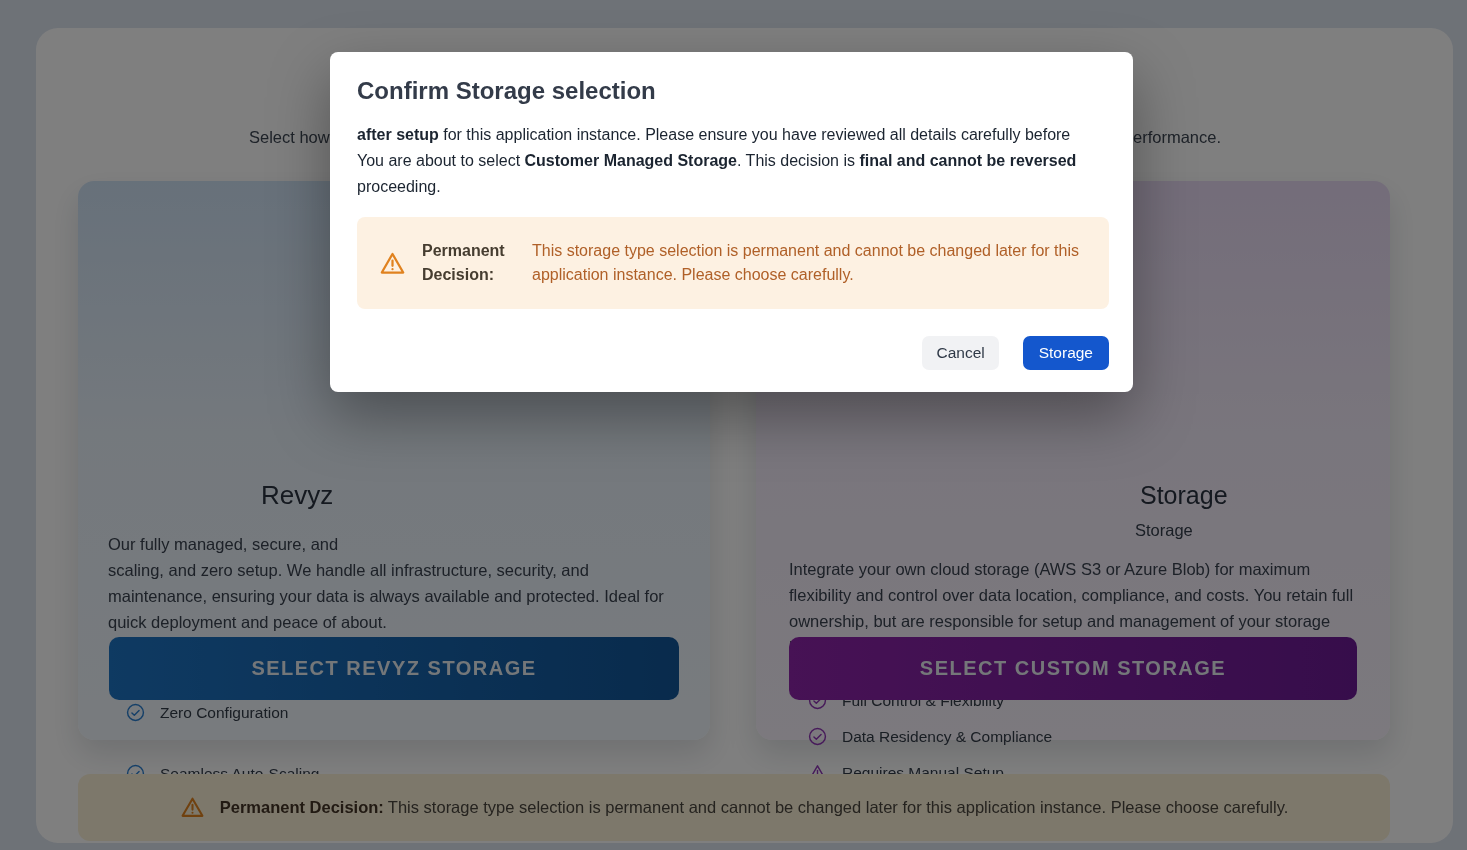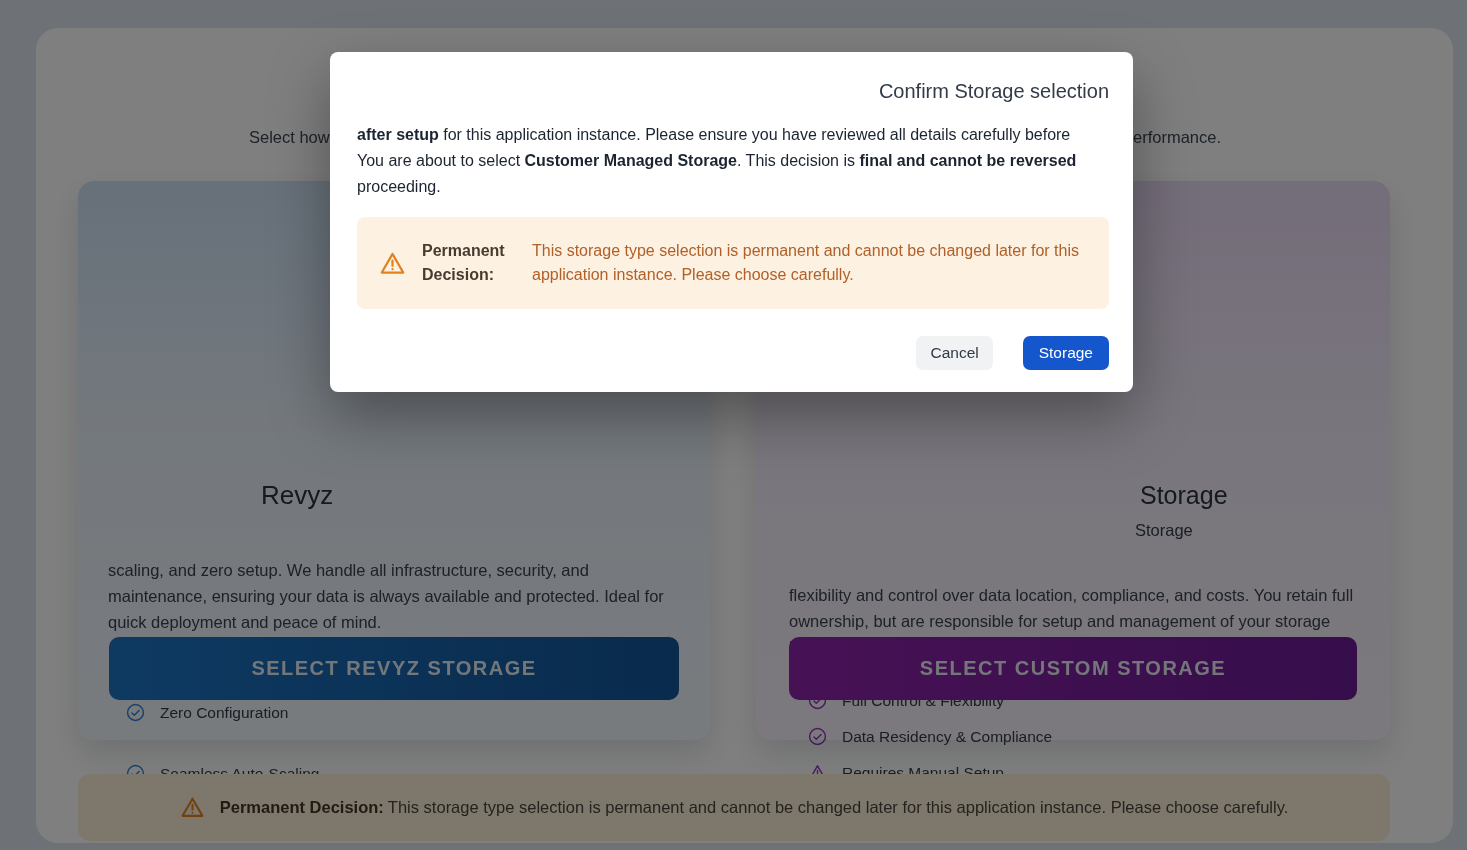--- a/index.html
+++ b/index.html
@@ -69,55 +69,56 @@
   .banner-text b{color:#453527;margin-right:4px;}
 
   
   .overlay{position:absolute;inset:0;background:rgba(0,0,0,0.5);z-index:10;}
   .modal{
     position:absolute;left:330px;top:52px;width:803px;height:340px;z-index:20;
     background:#ffffff;border-radius:8px;box-sizing:border-box;
     padding:26px 24px 22px 27px;
     box-shadow:0 24px 60px rgba(0,0,0,.35);
   }
-  .modal-title{font-size:20px;font-weight:normal;color:#333b49;line-height:26px;text-align:right;}
+  .modal-title{font-size:24px;font-weight:bold;color:#333b49;line-height:26px;}
   .modal-body{margin-top:18px;font-size:16px;color:#1b2430;}
   .bline{line-height:26px;white-space:nowrap;}
   .warnbox{
     margin-top:17px;height:92px;box-sizing:border-box;background:#fdf1e2;border-radius:8px;
     display:flex;align-items:center;padding:0 24px 0 22px;
   }
   .warnbox .wicon{width:27px;height:27px;color:#e0821f;flex:0 0 auto;margin-right:16px;display:inline-flex;}
   .warnbox .wicon svg{width:27px;height:27px;}
   .warn-label{width:92px;flex:0 0 auto;font-size:16px;font-weight:bold;color:#463d30;line-height:24px;margin-right:18px;}
   .warn-msg{font-size:16px;color:#b06028;line-height:24px;}
-  .modal-footer{margin-top:27px;display:flex;justify-content:flex-end;gap:30px;}
+  .modal-footer{margin-top:27px;display:flex;justify-content:flex-end;gap:24px;}
   .btn{
     height:34px;border-radius:7px;border:none;font-family:"Liberation Sans", sans-serif;
     font-size:15.5px;display:inline-flex;align-items:center;cursor:pointer;
   }
   .btn-cancel{background:#f1f2f4;color:#2f3947;padding:0 14px;}
   .btn-confirm{background:#1457cd;color:#ffffff;padding:0 16px;}
 </style>
 </head>
 <body>
 
 <div class="page">
 
   <div class="panel"></div>
 
   <div class="subtitle-frag frag-left">Select how</div>
   <div class="subtitle-frag frag-right">erformance.</div>
 
   <div class="card card-left">
     <div class="card-title" style="left:183px;top:298px;">Revyz</div>
 
+    <div class="pline" style="left:30px;top:352px;">Our fully managed, secure, and</div>
     <div class="pline" style="left:30px;top:378px;">scaling, and zero setup. We handle all infrastructure, security, and</div>
     <div class="pline" style="left:30px;top:404px;">maintenance, ensuring your data is always available and protected. Ideal for</div>
-    <div class="pline" style="left:30px;top:430px;">quick deployment and peace of mind.</div>
+    <div class="pline" style="left:30px;top:430px;">quick deployment and peace of about.</div>
 
     <div class="feat" style="left:48px;top:486px;">
       <span class="fi ic-blue">
         <svg viewBox="0 0 24 24" fill="none" stroke="currentColor" stroke-width="1.8">
           <circle cx="12" cy="12" r="10"></circle>
             <polyline points="7.5,12.5 10.5,15.5 16.5,9.5" stroke-linecap="round" stroke-linejoin="round"></polyline>
         </svg>
         </span>
       <span>High Availability &amp; Durability</span>
     </div>
@@ -140,20 +141,21 @@
       <span>Seamless Auto-Scaling</span>
     </div>
 
     <button class="select-btn btn-revyz">SELECT REVYZ STORAGE</button>
   </div>
 
   <div class="card card-right">
     <div class="card-title" style="left:384px;top:298px;font-size:25px;">Storage</div>
     <div class="card-subtitle" style="left:379px;top:338px;">Storage</div>
 
+    <div class="pline" style="left:33px;top:377px;">Integrate your own cloud storage (AWS S3 or Azure Blob) for maximum</div>
     <div class="pline" style="left:33px;top:403px;">flexibility and control over data location, compliance, and costs. You retain full</div>
     <div class="pline" style="left:33px;top:429px;">ownership, but are responsible for setup and management of your storage</div>
     <div class="pline" style="left:33px;top:455px;">bucket.</div>
 
     <div class="feat" style="left:52px;top:510px;">
       <span class="fi ic-purple">
         <svg viewBox="0 0 24 24" fill="none" stroke="currentColor" stroke-width="1.8">
           <circle cx="12" cy="12" r="10"></circle>
             <polyline points="7.5,12.5 10.5,15.5 16.5,9.5" stroke-linecap="round" stroke-linejoin="round"></polyline>
         </svg>

